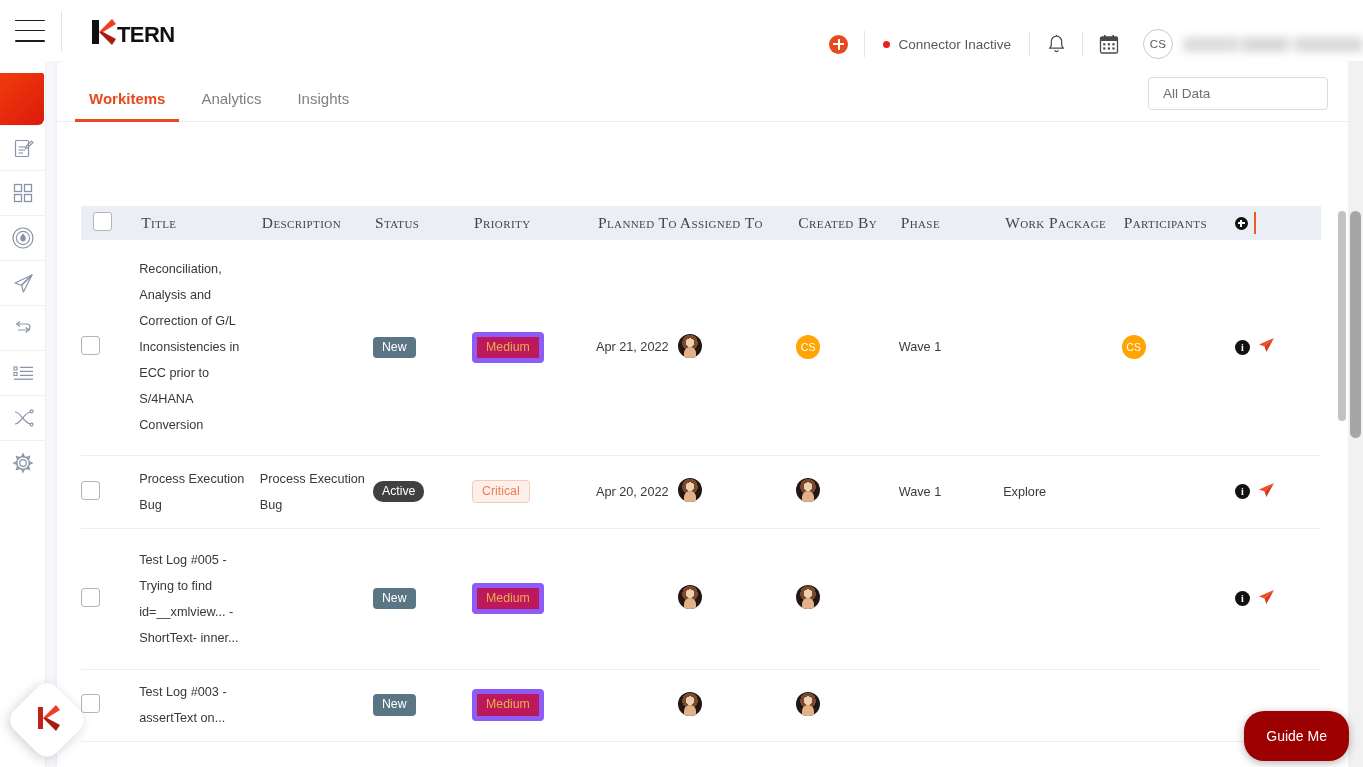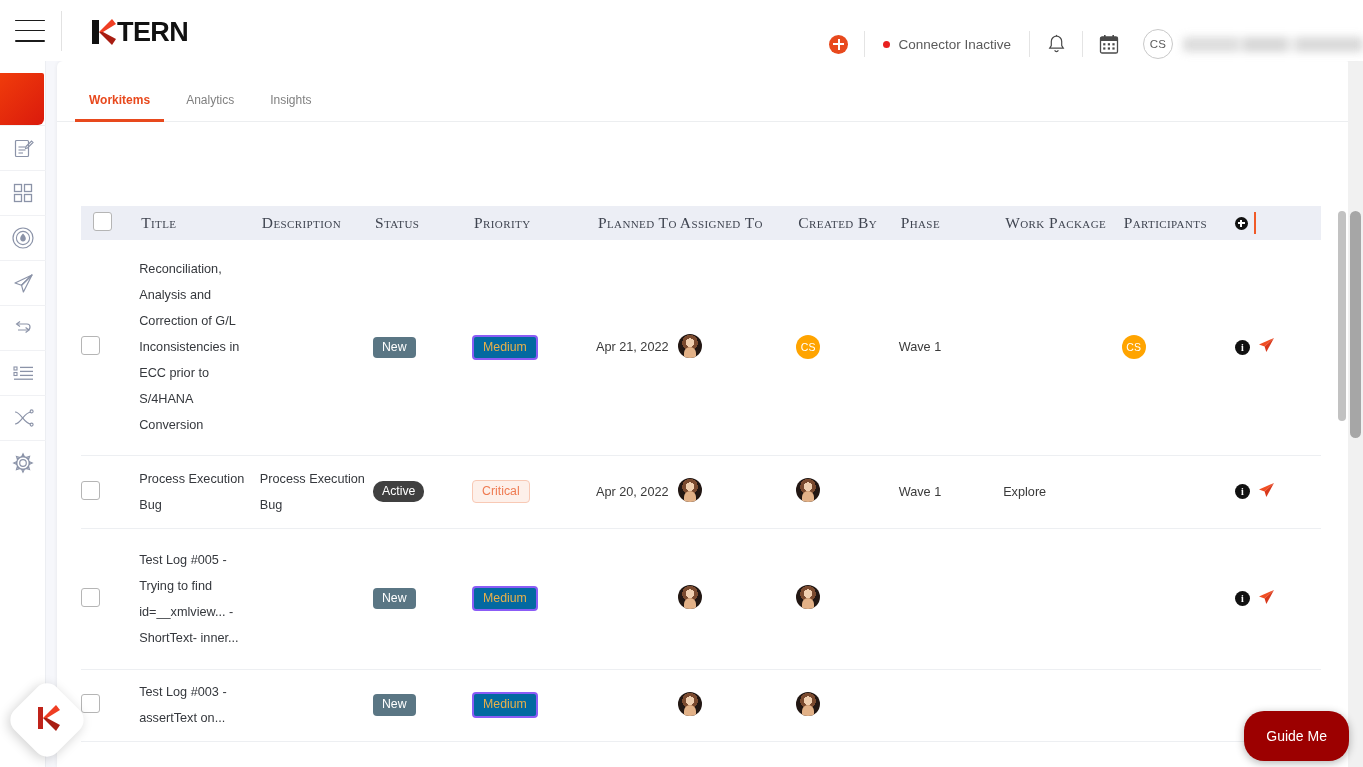--- a/index.html
+++ b/index.html
@@ -25,21 +25,21 @@
     display: flex; flex-direction: column; justify-content: space-between;
     cursor: pointer;
   }
   .hamburger span { display: block; height: 1.6px; width: 30px; background: #1b1b1b; border-radius: 1px; }
   .topbar-divider {
     width: 1px; height: 40px; background: #e2e2e2; margin-left: 16px;
   }
   .brand {
     margin-left: 28px;
     display: flex; align-items: flex-end;
-    font-size: 27px; font-weight: bold; letter-spacing: -0.6px;
+    font-size: 22px; font-weight: bold; letter-spacing: -0.6px;
     color: #111111;
     line-height: 1;
   }
   .brand .k-mark {
     position: relative; width: 26px; height: 30px; margin-right: 1px;
   }
   .brand .k-mark svg { position: absolute; left: 0; top: 2px; }
   .topbar-right {
     margin-left: auto; display: flex; align-items: center; height: 61px;
     padding-right: 0px;
@@ -126,21 +126,21 @@
     overflow: hidden;
   }
 
   
   .tabs-row {
     position: relative; height: 61px;
     border-bottom: 1px solid #eceef0;
     display: flex; align-items: flex-end;
   }
   .tab {
-    font-size: 12px; color: #808080;
+    font-size: 15px; color: #808080;
     padding: 0 0 14px 0;
     margin-left: 36px;
     cursor: pointer;
     position: relative;
   }
   .tab:first-of-type { margin-left: 32px; }
   .tab.active { color: #e8491d; font-weight: bold; }
   .tab.active::after {
     content: ""; position: absolute; left: -14px; right: -14px; bottom: -1px;
     height: 3px; background: #e8491d;
@@ -234,21 +234,21 @@
   td.c-check { padding-left: 12px; }
   .cell-title { line-height: 26px; color: #35383d; }
   .cell-text { line-height: 26px; color: #35383d; }
 
   .badge {
     display: inline-block; font-size: 12.3px; border-radius: 4px;
     padding: 4px 9px 5px; line-height: 1;
   }
   .badge-new { background: #5a7684; color: #ffffff; }
   .badge-active { background: #404040; color: #ffffff; border-radius: 10px; }
-  .badge-medium { background: #0369a1; color: #e8b04a; border: 2px solid #8b5cf6; }
+  .badge-medium { background: #be185d; color: #e8b04a; border: 5px solid #8b5cf6; }
   .badge-critical { background: #fdf0ea; color: #ef7b52; border: 1px solid #f8c9b5; }
 
   .ava-photo {
     width: 24px; height: 24px; border-radius: 50%;
     background: radial-gradient(circle at 50% 36%, #f0cfb0 0 22%, #7a4a2f 22% 40%, #221713 40% 100%);
     display: inline-block; overflow: hidden; position: relative;
   }
   .ava-photo::after {
     content: ""; position: absolute; left: 6px; top: 13px; width: 12px; height: 12px;
     border-radius: 50% 50% 0 0; background: #e2b187;
@@ -465,20 +465,21 @@
   </div>
 </div>
 
 <div class="panel">
   <div class="card">
 
     <div class="tabs-row">
       <div class="tab active">Workitems</div>
       <div class="tab">Analytics</div>
       <div class="tab">Insights</div>
+      <div class="alldata">All Data</div>
     </div>
 
 
     <div class="tbl-wrap">
       <table class="grid">
         <thead>
           <tr>
             <th class="c-check">
               <span class="chk"></span>
             </th>

